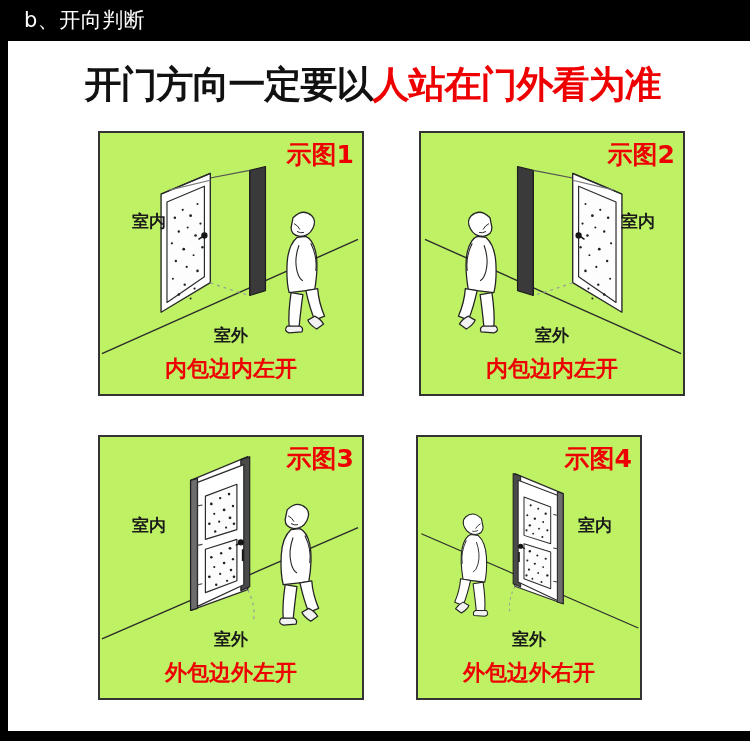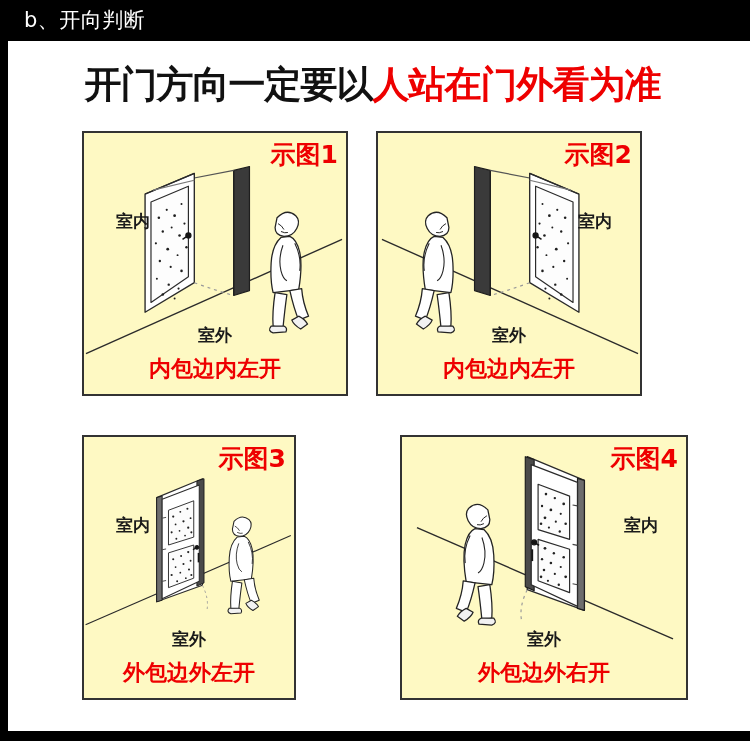--- a/index.html
+++ b/index.html
@@ -65,28 +65,29 @@
     letter-spacing: -1px;
     line-height: 44px;
   }
   #main-title .blk { color: #111111; }
   #main-title .red { color: #ee0000; }
 
   
   .panel {
     position: absolute;
     border: 2px solid #333333;
-    background: #fef9c3;
+    background: #bef264;
     box-sizing: border-box;
     overflow: hidden;
+    margin-left: 16px;
   }
   #panel-1 { left: 74px;  top: 90px;  width: 266px; height: 265px; }
-  #panel-2 { left: 368px; top: 90px;  width: 266px; height: 265px; }
-  #panel-3 { left: 74px;  top: 394px; width: 214px; height: 265px; }
-  #panel-4 { left: 392px; top: 394px; width: 288px; height: 265px; }
+  #panel-2 { left: 395px; top: 90px;  width: 266px; height: 265px; }
+  #panel-3 { left: 74px;  top: 394px; width: 266px; height: 265px; }
+  #panel-4 { left: 392px; top: 394px; width: 226px; height: 265px; }
 
   .scene {
     position: absolute;
     left: 0; top: 0;
     width: 100%;
     height: 100%;
   }
   .scene svg { display: block; width: 100%; height: 100%; }
 
   .fig-tag {

